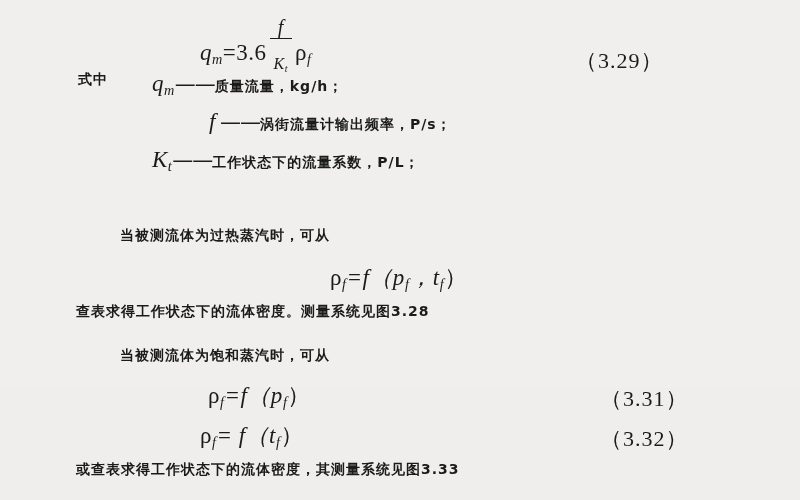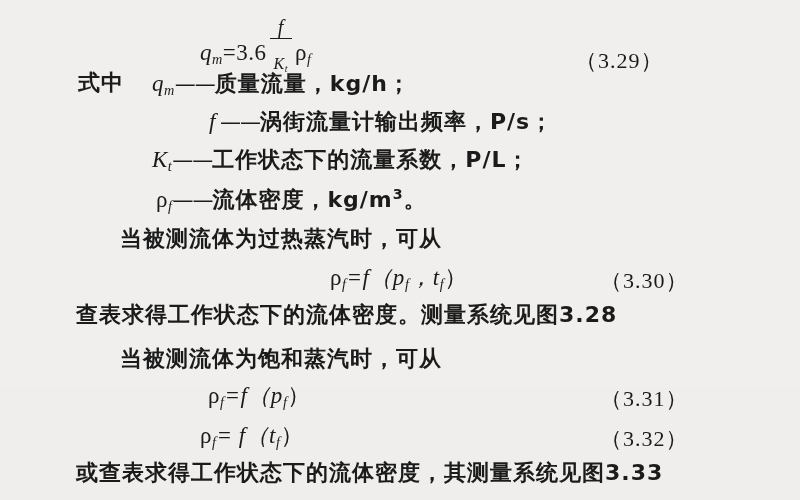--- a/index.html
+++ b/index.html
@@ -25,21 +25,21 @@
   .line {
     position: absolute;
     white-space: nowrap;
     font-size: 23px;
     line-height: 1;
     letter-spacing: 0.5px;
   }
   .cjk {
     font-family: "DejaVu Sans", "Liberation Sans", sans-serif;
     font-weight: 600;
-    font-size: 22px;
+    font-size: 14px;
     letter-spacing: 1px;
   }
   .math {
     font-family: "Liberation Serif", serif;
   }
   .it {
     font-style: italic;
   }
   .sub {
     font-size: 0.62em;
@@ -110,30 +110,26 @@
   </div>
 
   <div class="line" style="left:162px; top:110px;margin-left:47px;">
     <span class="math it" style="font-size:23px;">f</span><span class="dash" style="font-family:'DejaVu Sans',sans-serif;font-size:21px;margin-left:4px;">——</span><span class="cjk">涡街流量计输出频率，P/s；</span>
   </div>
 
   <div class="line" style="left:152px; top:148px;">
     <span class="math it" style="font-size:23px;">K</span><span class="sub math">t</span><span class="dash" style="font-family:'DejaVu Sans',sans-serif;font-size:21px;">——</span><span class="cjk">工作状态下的流量系数，P/L；</span>
   </div>
 
-  <div class="line" style="left:156px; top:187px;">
-    <span class="math" style="font-size:23px;">ρ</span><span class="sub math">f</span><span class="dash" style="font-family:'DejaVu Sans',sans-serif;font-size:21px;">——</span><span class="cjk">流体密度，kg/m</span><span class="sup cjk">3</span><span class="cjk">。</span>
-  </div>
 
   <div class="line cjk" style="left:120px; top:228px;">当被测流体为过热蒸汽时，可从</div>
 
   <div class="line math" style="left:330px; top:266px;">
     <span>ρ</span><span class="sub">f</span><span class="it">=f（p</span><span class="sub">f</span><span class="it">，t</span><span class="sub">f</span><span>）</span>
   </div>
-  <div class="eqnum" style="left:600px; top:266px;">（3.30）</div>
 
   <div class="line cjk" style="left:76px; top:304px;">查表求得工作状态下的流体密度。测量系统见图3.28</div>
 
   <div class="line cjk" style="left:120px; top:348px;">当被测流体为饱和蒸汽时，可从</div>
 
   <div class="line math" style="left:208px; top:384px;">
     <span>ρ</span><span class="sub">f</span><span class="it">=f（p</span><span class="sub">f</span><span>）</span>
   </div>
   <div class="eqnum" style="left:600px; top:384px;">（3.31）</div>
 

